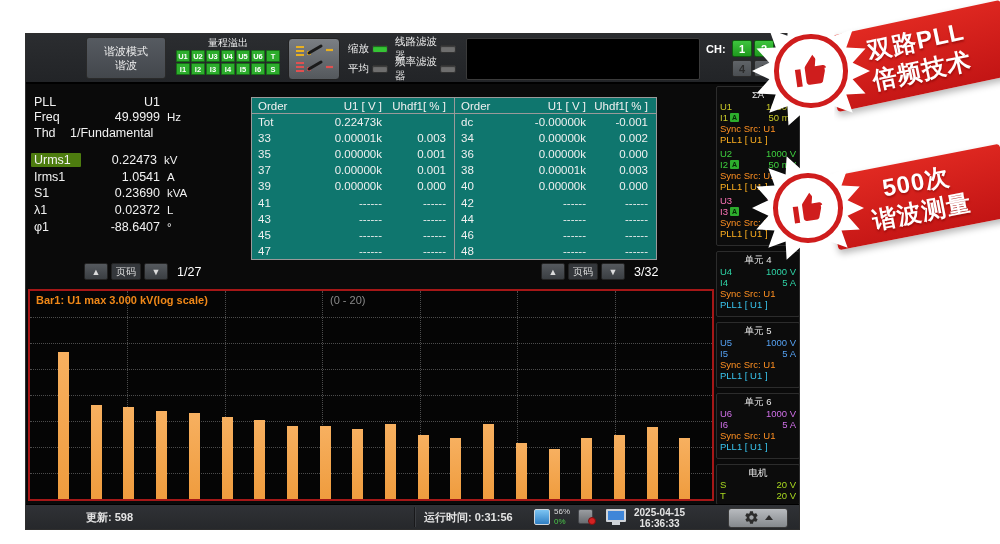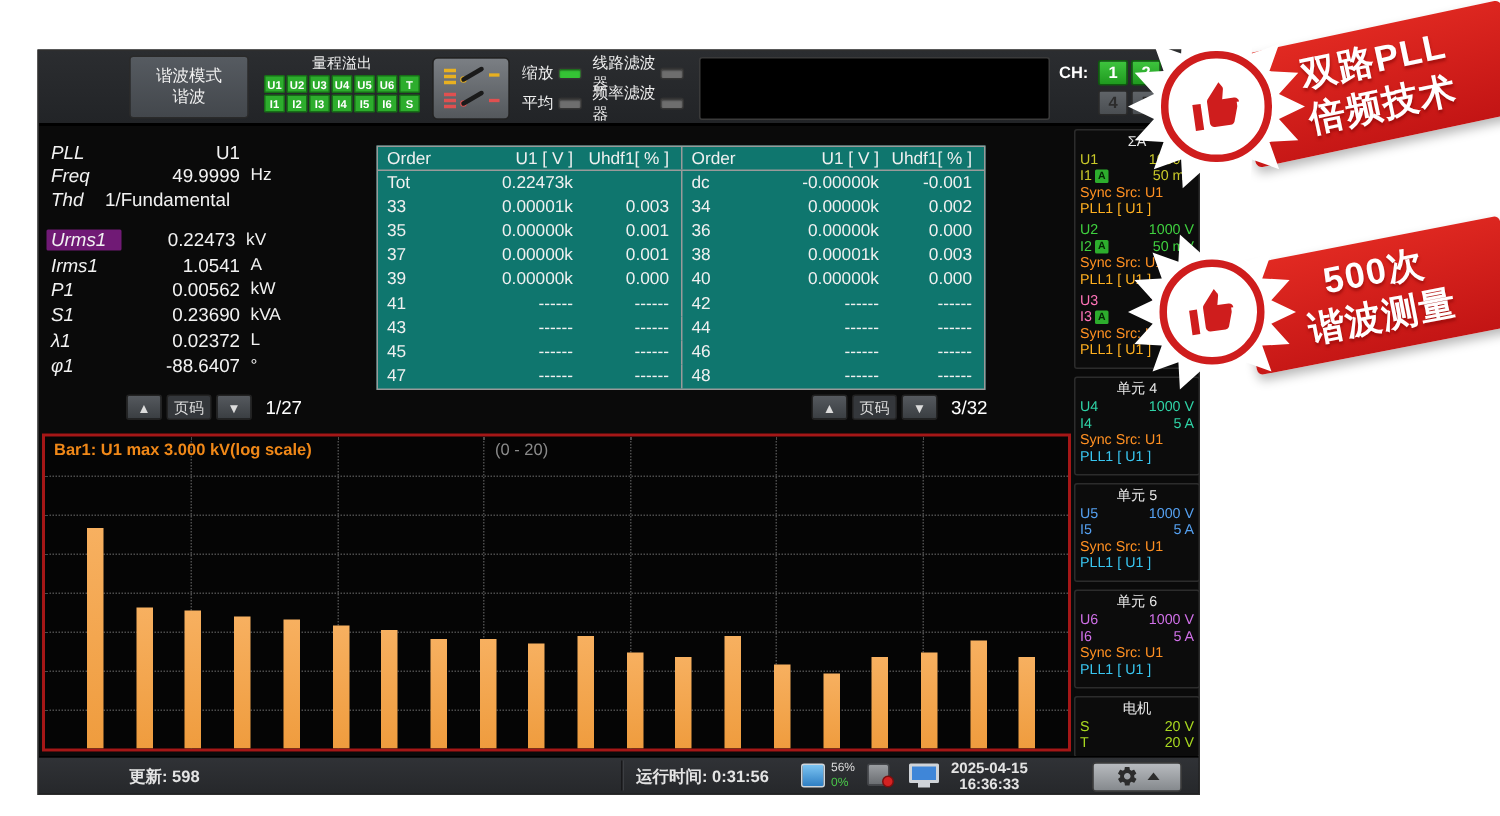--- a/index.html
+++ b/index.html
@@ -47,22 +47,22 @@
   .ch-btn { width:20px; height:17px; display:flex; align-items:center; justify-content:center;
     font-size:11px; border-radius:2px; background:linear-gradient(#606468,#4a4e52);
     border:1px solid #2a2a2a; color:#2c2c2c; font-weight:bold; }
   .ch-btn.on { background:linear-gradient(#3ec43e,#1f9a1f); color:#fff; border-color:#0e5c0e; }
 
   
   .left-panel { position:absolute; left:8px; top:60px; width:204px; color:#f2f2f2; }
   .lp-row { display:flex; align-items:center; height:15.5px; font-size:12.5px; }
   .lp-row.big { height:16.8px; }
   .lp-row.gap { margin-top:11px; }
-  .lp-label { width:50px;font-style:italic; }
-  .lp-label.sel { background:#701a75; padding:0 3px; margin-left:-3px; border-radius:1px; }
+  .lp-label { width:50px; }
+  .lp-label.sel { background:#4d7c0f; padding:0 3px; margin-left:-3px; border-radius:1px; }
   .lp-value { width:76px; text-align:right; }
   .lp-value.wide { width:auto; text-align:left; margin-left:-14px; }
   .lp-unit { margin-left:7px; font-size:11.5px; }
 
   
   .pager { position:absolute; display:flex; align-items:center; gap:3px; color:#fff; }
   .pg-btn { width:24px; height:17px; background:linear-gradient(#55595e,#3a3e42);
     border:1px solid #222; border-radius:2px; color:#dcdcdc; font-size:9px;
     display:flex; align-items:center; justify-content:center; }
   .pg-label { height:17px; padding:0 4px; background:#34373b; border:1px solid #222;
@@ -244,25 +244,20 @@
         </div>
         <div class="lp-row big gap">
           <div class="lp-label sel">Urms1</div>
           <div class="lp-value">0.22473</div>
           <div class="lp-unit">kV</div>
         </div>
         <div class="lp-row big">
           <div class="lp-label">Irms1</div>
           <div class="lp-value">1.0541</div>
           <div class="lp-unit">A</div>
-        </div>
-        <div class="lp-row big">
-          <div class="lp-label">P1</div>
-          <div class="lp-value">0.00562</div>
-          <div class="lp-unit">kW</div>
         </div>
         <div class="lp-row big">
           <div class="lp-label">S1</div>
           <div class="lp-value">0.23690</div>
           <div class="lp-unit">kVA</div>
         </div>
         <div class="lp-row big">
           <div class="lp-label">λ1</div>
           <div class="lp-value">0.02372</div>
           <div class="lp-unit">L</div>

